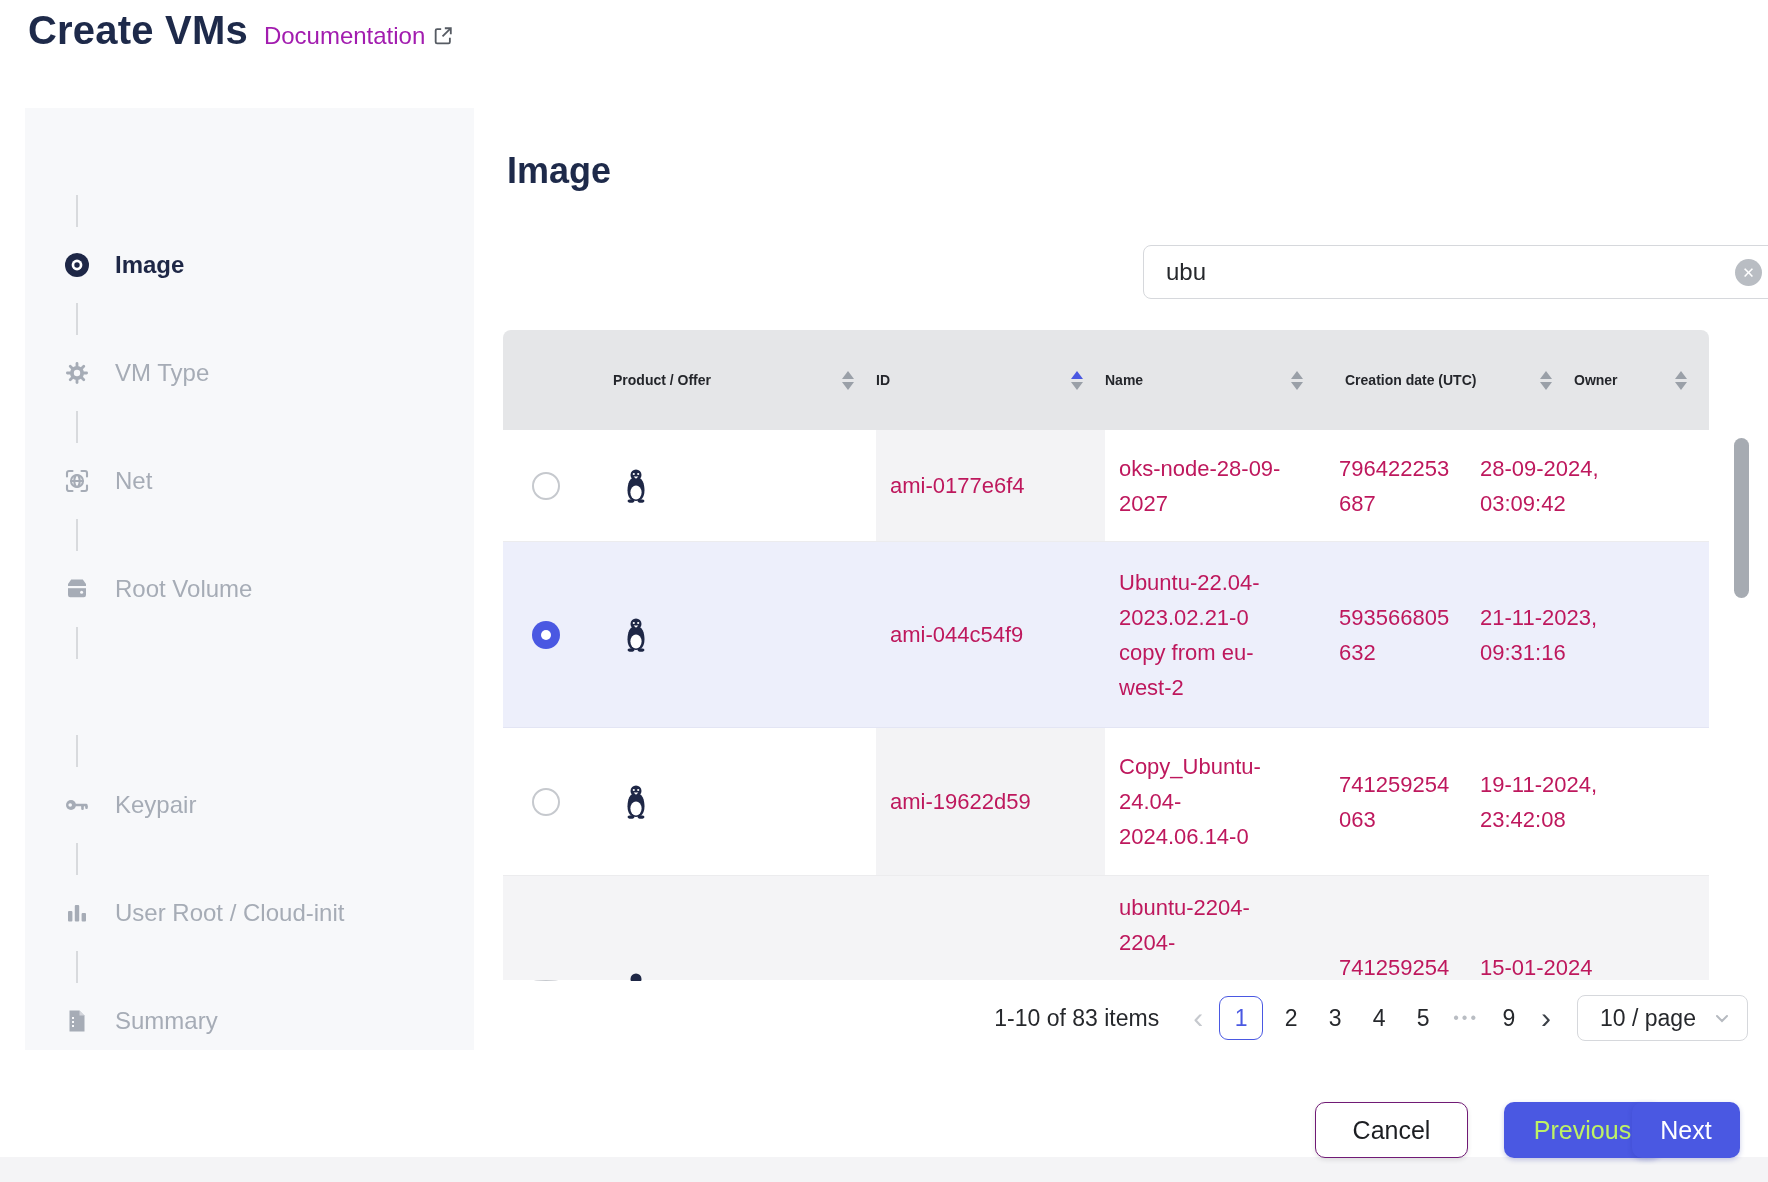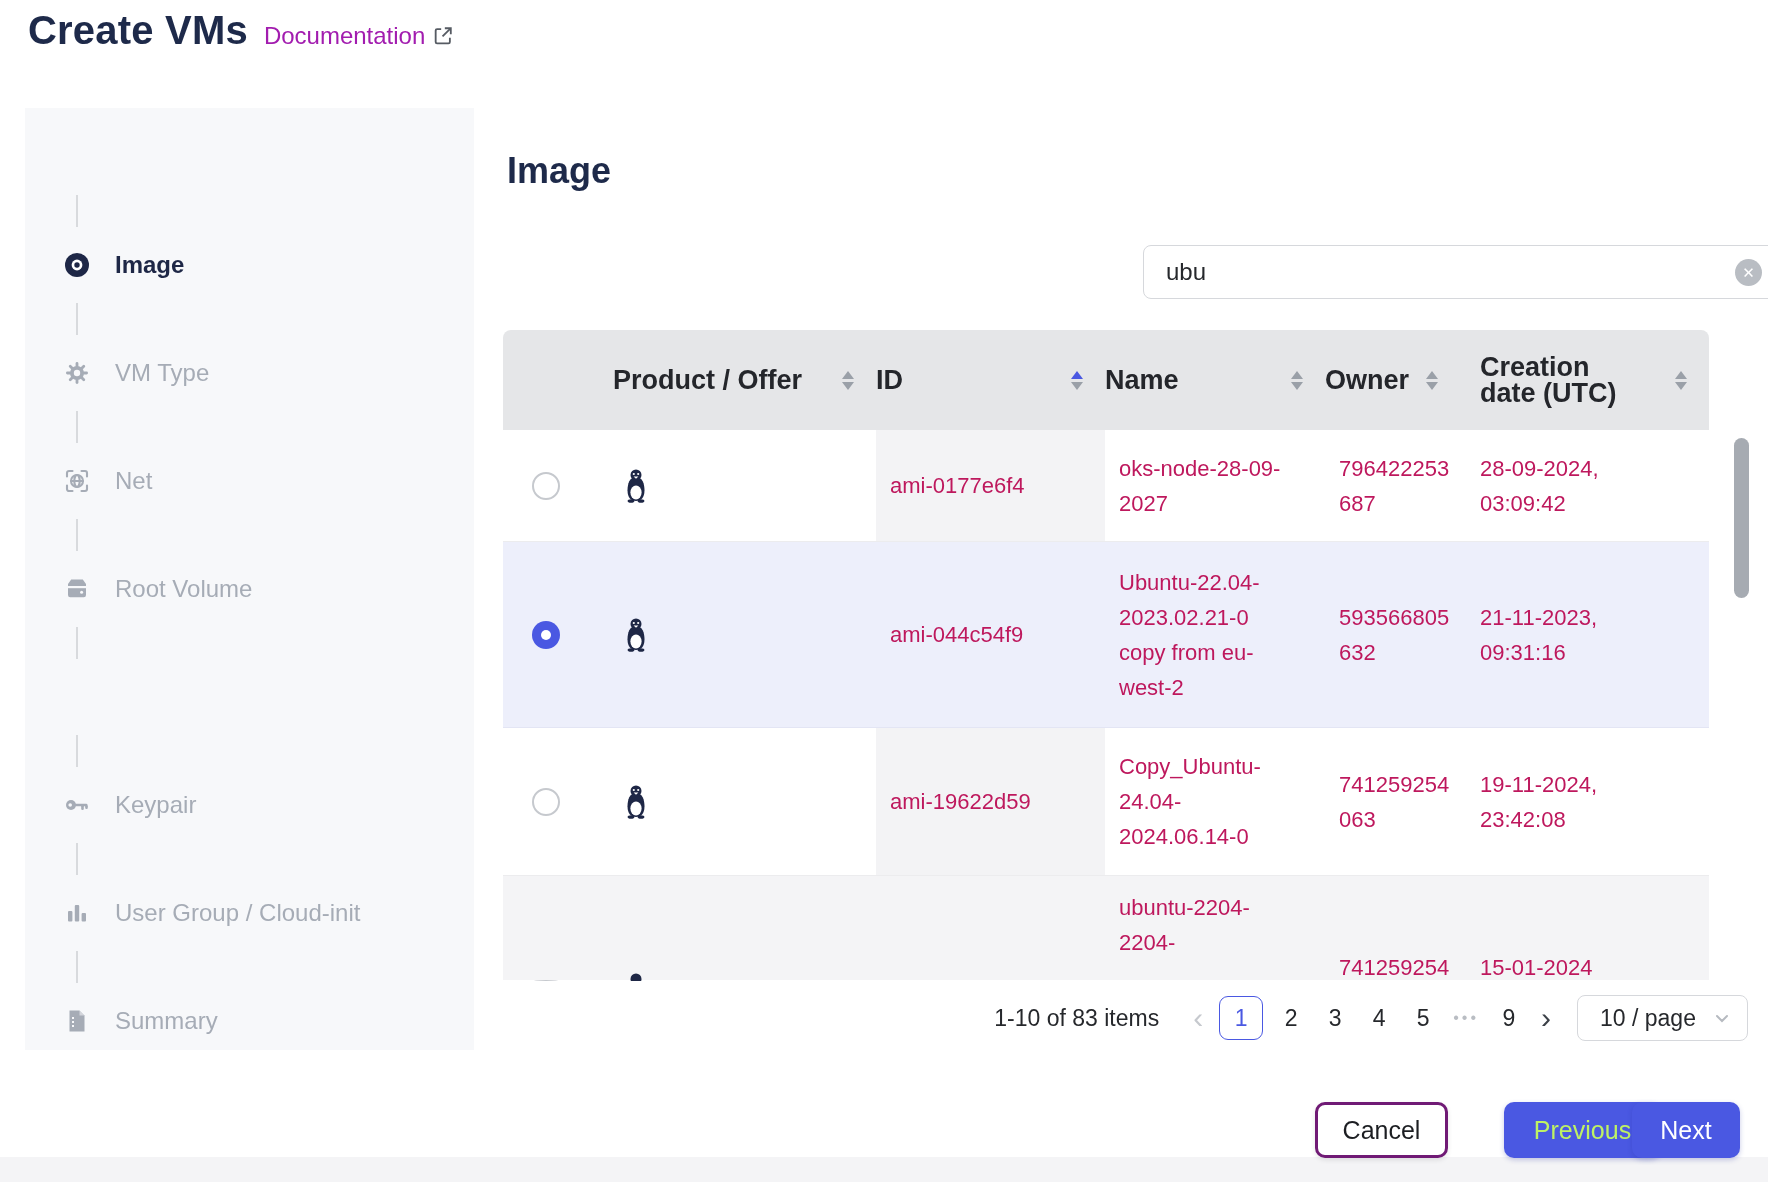--- a/index.html
+++ b/index.html
@@ -26,21 +26,21 @@
   .search{position:absolute;left:1143px;top:245px;width:690px;height:54px;display:flex;
           border:1px solid #d6d8dc;border-radius:8px;background:#fff;box-sizing:border-box;overflow:hidden;}
   .search-field{flex:1;display:flex;align-items:center;padding:0 14px 0 22px;font-size:24px;color:#26282c;}
   .search-value{flex:1;}
   .clear-btn{width:27px;height:27px;border-radius:50%;background:#b9bdc3;display:flex;align-items:center;justify-content:center;flex:0 0 27px;}
   .clear-btn span{color:#fff;font-size:15px;line-height:1;}
   .search-btn{width:55px;border-left:1px solid #d6d8dc;display:flex;align-items:center;justify-content:center;background:#fff;}
   
   .table{position:absolute;left:503px;top:330px;width:1206px;}
   .thead{height:100px;background:#e5e6e8;border-radius:8px 8px 0 0;display:flex;align-items:center;
-         font-weight:bold;font-size:27px;color:#24262b;box-sizing:border-box;}
+         font-weight:bold;font-size:14px;color:#24262b;box-sizing:border-box;}
   .hcell{display:flex;align-items:center;box-sizing:border-box;height:100%;}
   .hlabel{line-height:26px;}
   .sorter{margin-left:auto;margin-right:22px;display:flex;flex-direction:column;align-items:center;gap:3px;}
   .car-up{width:0;height:0;border-left:6px solid transparent;border-right:6px solid transparent;border-bottom:8px solid #9aa0a8;}
   .car-dn{width:0;height:0;border-left:6px solid transparent;border-right:6px solid transparent;border-top:8px solid #9aa0a8;}
   .car-up.on{border-bottom-color:#4a58e2;}
   .tbody{height:551px;overflow:hidden;font-size:22px;color:#be185d;line-height:35px;}
   .row{display:flex;background:#fff;border-bottom:1px solid #ececee;box-sizing:border-box;align-items:stretch;}
   .cell{box-sizing:border-box;display:flex;flex-direction:column;justify-content:center;padding-left:14px;}
   .c-sel{width:85px;align-items:center;padding-left:0;}
@@ -73,21 +73,21 @@
   .pg-active{width:44px;height:44px;border:1.5px solid #4a58e2;border-radius:9px;color:#4a58e2;
              display:flex;align-items:center;justify-content:center;margin:0 6px;box-sizing:border-box;}
   .pg-dots{color:#b9bdc3;font-size:16px;letter-spacing:3px;margin:0 8px;}
   .pg-size{margin-left:16px;width:171px;height:46px;border:1px solid #d6d8dc;border-radius:8px;
            display:flex;align-items:center;box-sizing:border-box;padding:0 16px 0 22px;background:#fff;}
   .pg-size .v{flex:1;}
   
   .footer-strip{position:absolute;left:0;top:1157px;width:1768px;height:25px;background:#f4f4f6;}
   .btn{position:absolute;top:1102px;height:56px;border-radius:10px;display:flex;align-items:center;justify-content:center;
        font-size:25px;box-sizing:border-box;}
-  .btn-cancel{left:1315px;width:133px;background:#fff;border:3px solid #701a75;color:#1c1e22;box-shadow:0 2px 5px rgba(0,0,0,.10);}
+  .btn-cancel{left:1315px;width:153px;background:#fff;border:1px solid #701a75;color:#1c1e22;box-shadow:0 2px 5px rgba(0,0,0,.10);}
   .btn-prev{left:1463px;width:157px;background:#4a58e2;color:#bef264;box-shadow:0 2px 5px rgba(40,50,160,.25);margin-left:41px;}
   .btn-next{left:1632px;width:108px;background:#4a58e2;color:#fff;box-shadow:0 2px 5px rgba(40,50,160,.25);}
   svg{display:block;}
 </style>
 </head>
 <body>
 
 <div class="page-header">
   <div class="page-title">Create VMs</div>
   <div class="doc-link">
@@ -178,21 +178,21 @@
   <div class="conn" style="top:735px"></div>
 
   <div class="step todo" style="top:785px">
     <span class="s-icon">
       <svg width="28" height="28" viewBox="0 0 28 28" fill="currentColor">
         <rect x="5" y="12" width="4.4" height="10.5" rx="1"></rect>
         <rect x="11.8" y="6" width="4.4" height="16.5" rx="1"></rect>
         <rect x="18.6" y="14" width="4.4" height="8.5" rx="1"></rect>
       </svg>
     </span>
-    <span class="s-label">User Group / Cloud-init</span>
+    <span class="s-label">User Root / Cloud-init</span>
   </div>
   <div class="conn" style="top:843px"></div>
 
   <div class="step todo" style="top:893px">
     <span class="s-icon">
       <svg width="28" height="28" viewBox="0 0 28 28">
         <path d="M6.5 3.5 h10 l5 5 v16 H6.5 Z" fill="currentColor"></path>
         <path d="M16.5 3.5 v5 h5 Z" fill="#f7f8fa" opacity=".55"></path>
         <rect x="9" y="10" width="2" height="2" fill="#f7f8fa"></rect>
           <rect x="9" y="14" width="2" height="2" fill="#f7f8fa"></rect>
@@ -239,29 +239,29 @@
           <i class="car-dn"></i>
         </span>
     </div>
     <div class="hcell c-name">
       <span class="hlabel">Name</span>
       <span class="sorter">
           <i class="car-up"></i>
           <i class="car-dn"></i>
         </span>
     </div>
-    <div class="hcell c-own">
-      <span class="hlabel">Owner</span>
+    <div class="hcell c-date">
+      <span class="hlabel" style="width:160px">Creation date (UTC)</span>
       <span class="sorter">
           <i class="car-up"></i>
           <i class="car-dn"></i>
         </span>
     </div>
-    <div class="hcell c-date">
-      <span class="hlabel" style="width:160px">Creation date (UTC)</span>
+    <div class="hcell c-own">
+      <span class="hlabel">Owner</span>
       <span class="sorter">
           <i class="car-up"></i>
           <i class="car-dn"></i>
         </span>
     </div>
   </div>
 
   <div class="tbody">
 
     <div class="row r1">

